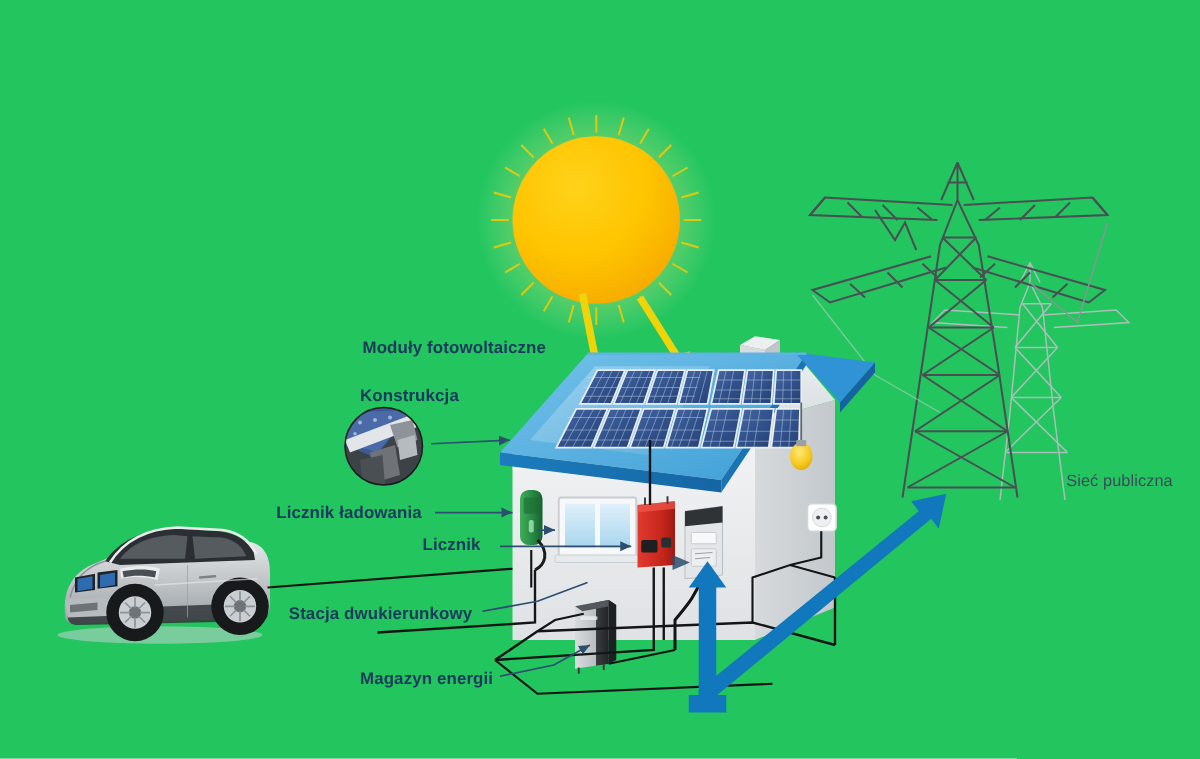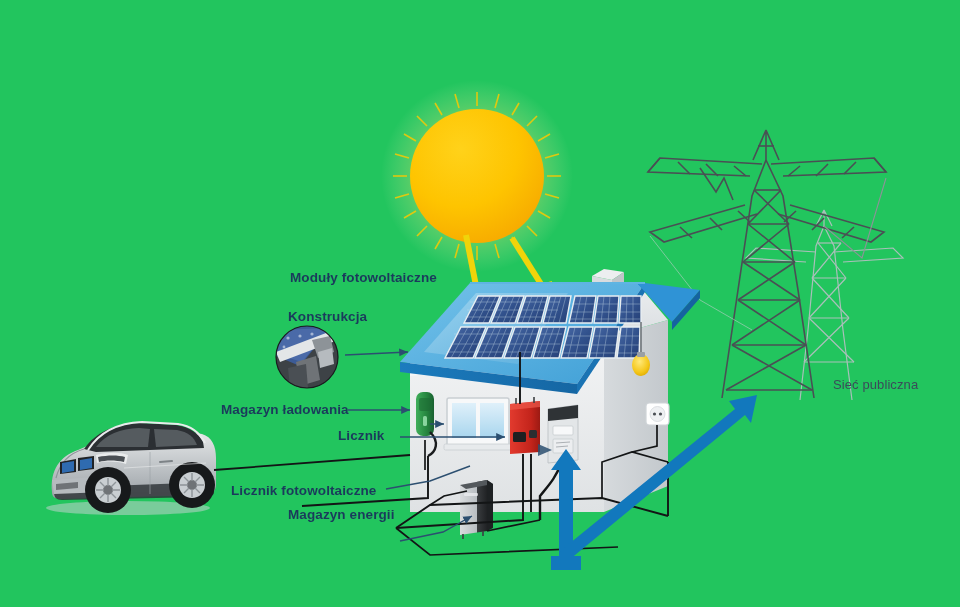--- a/index.html
+++ b/index.html
@@ -29,27 +29,28 @@
     color:#1b3a5c;
     font-size:13.5px;
     letter-spacing:.1px;
     white-space:nowrap;
     line-height:1;
   }
   .lbl.light{
     font-weight:normal;
     color:#3b4b5a;
     font-size:13px;
+    margin-left:20px;
   }
   #lbl-moduly{left:290px;top:271px;}
   #lbl-konstrukcja{left:288px;top:310px;}
   #lbl-stacja{left:221px;top:403px;}
   #lbl-inwerter{left:338px;top:429px;}
   #lbl-licznik{left:231px;top:484px;}
-  #lbl-magazyn{left:288px;top:508px;}
+  #lbl-magazyn{left:288px;top:536px;}
   #lbl-siec{left:833px;top:378px;}
 </style>
 </head>
 <body>
 
 <div id="stage">
 
   <svg id="artboard" viewBox="0 0 960 607" xmlns="http://www.w3.org/2000/svg">
     <defs>
       <radialGradient id="gSunGlow" cx="50%" cy="50%" r="50%">
@@ -489,19 +490,19 @@
       <path d="M285,285 L343,285" opacity="0"></path>
     </g>
     <g stroke="#2c4f70" stroke-width="1.4" fill="none">
       <path d="M430,424 L444,424" marker-end="url(#mkArrow)"></path>
     </g>
 
   </svg>
 
   <div class="lbl" id="lbl-moduly">Moduły fotowoltaiczne</div>
   <div class="lbl" id="lbl-konstrukcja">Konstrukcja</div>
-  <div class="lbl" id="lbl-stacja">Magazyn ładowania</div>
+  <div class="lbl" id="lbl-stacja">Licznik ładowania</div>
   <div class="lbl" id="lbl-inwerter">Licznik</div>
-  <div class="lbl" id="lbl-licznik">Licznik fotowoltaiczne</div>
+  <div class="lbl" id="lbl-licznik">Stacja dwukierunkowy</div>
   <div class="lbl" id="lbl-magazyn">Magazyn energii</div>
   <div class="lbl light" id="lbl-siec">Sieć publiczna</div>
 
 </div>
 
 </body></html>

